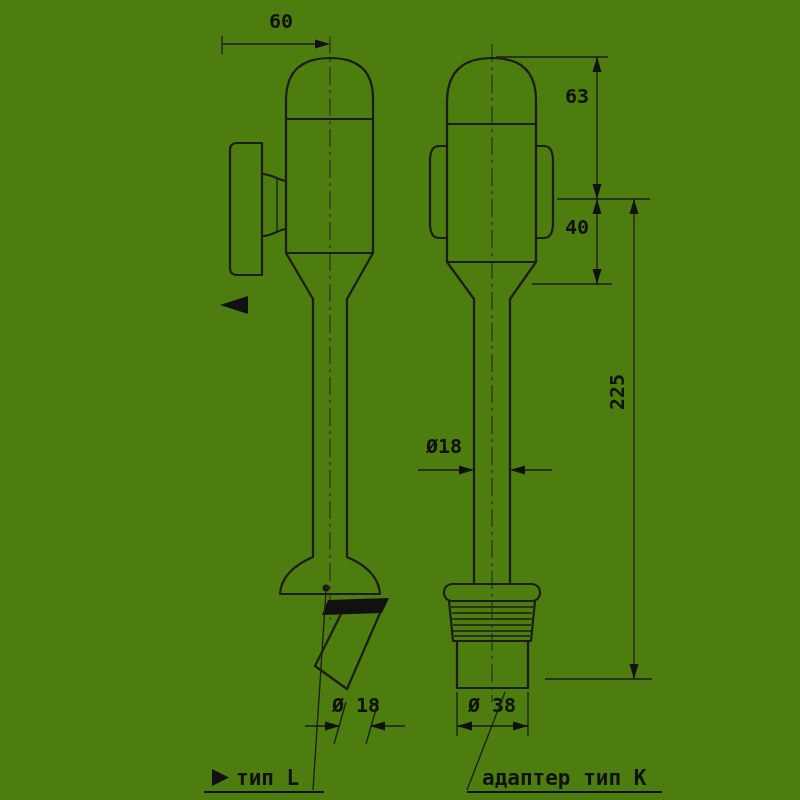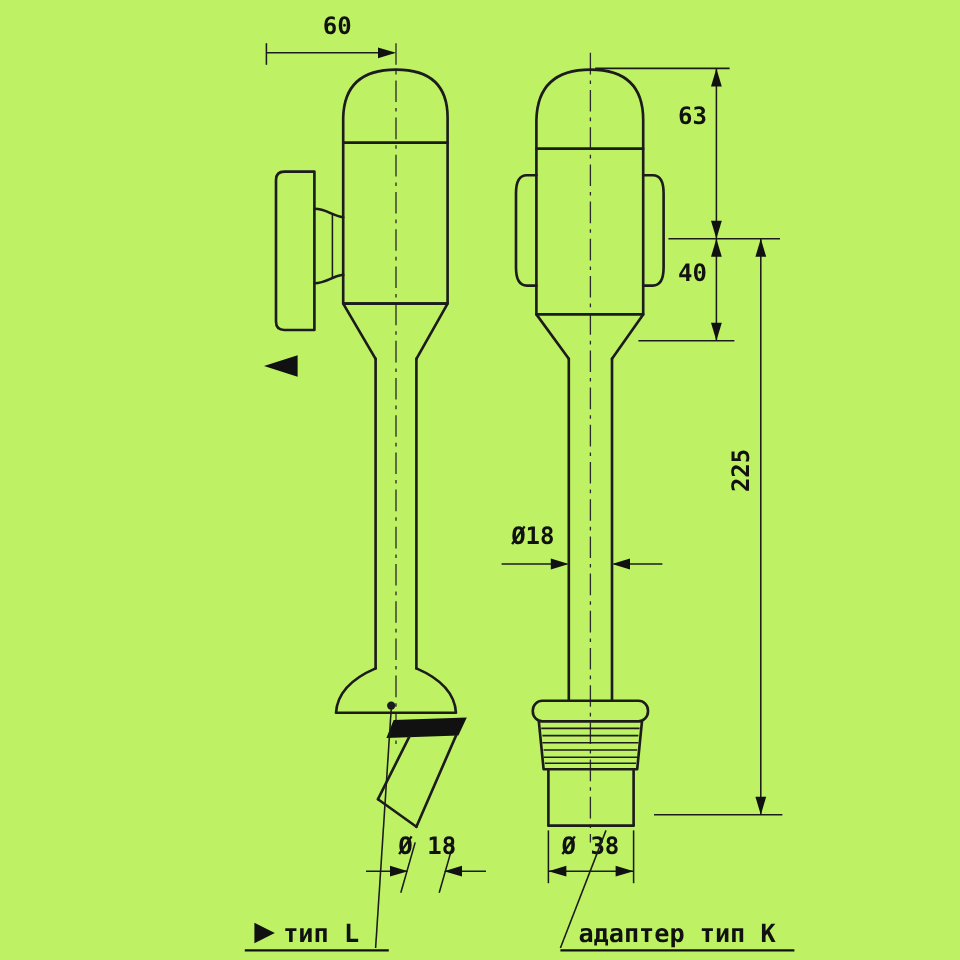--- a/index.html
+++ b/index.html
@@ -1,16 +1,16 @@
 <!DOCTYPE html>
 <html><head>
 <meta charset="utf-8">
 <style>
   html,body{margin:0;padding:0;background:#ffffff;}
-  .stage{position:relative;width:800px;height:800px;background:#bef264;overflow:hidden;
+  .stage{position:relative;width:800px;height:800px;background:#4d7c0f;overflow:hidden;
          font-family:"DejaVu Sans Mono", monospace;}
   svg{display:block;}
   .ol{stroke:#1c1c1c;stroke-width:2.2;fill:none;stroke-linejoin:round;stroke-linecap:round;}
   .thin{stroke:#1c1c1c;stroke-width:1.3;fill:none;}
   .cl{stroke:#2a2a2a;stroke-width:1.1;fill:none;stroke-dasharray:18 5 3 5;}
   .arrow{fill:#111;stroke:none;}
   .dim-text{font-family:"DejaVu Sans Mono", monospace;font-size:20px;font-weight:600;fill:#111;}
   .label-text{font-family:"DejaVu Sans Mono", monospace;font-size:21px;font-weight:600;fill:#111;}
   .ul{stroke:#111;stroke-width:2;}
 </style>

